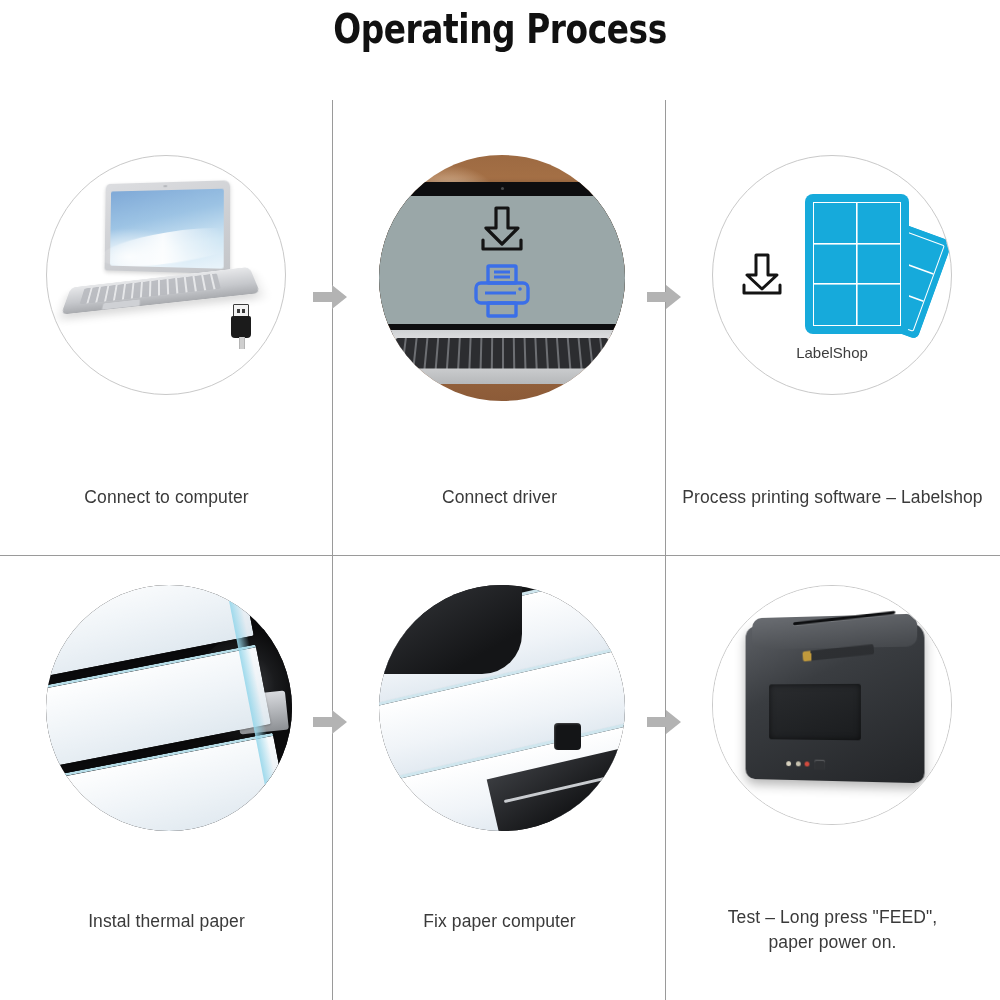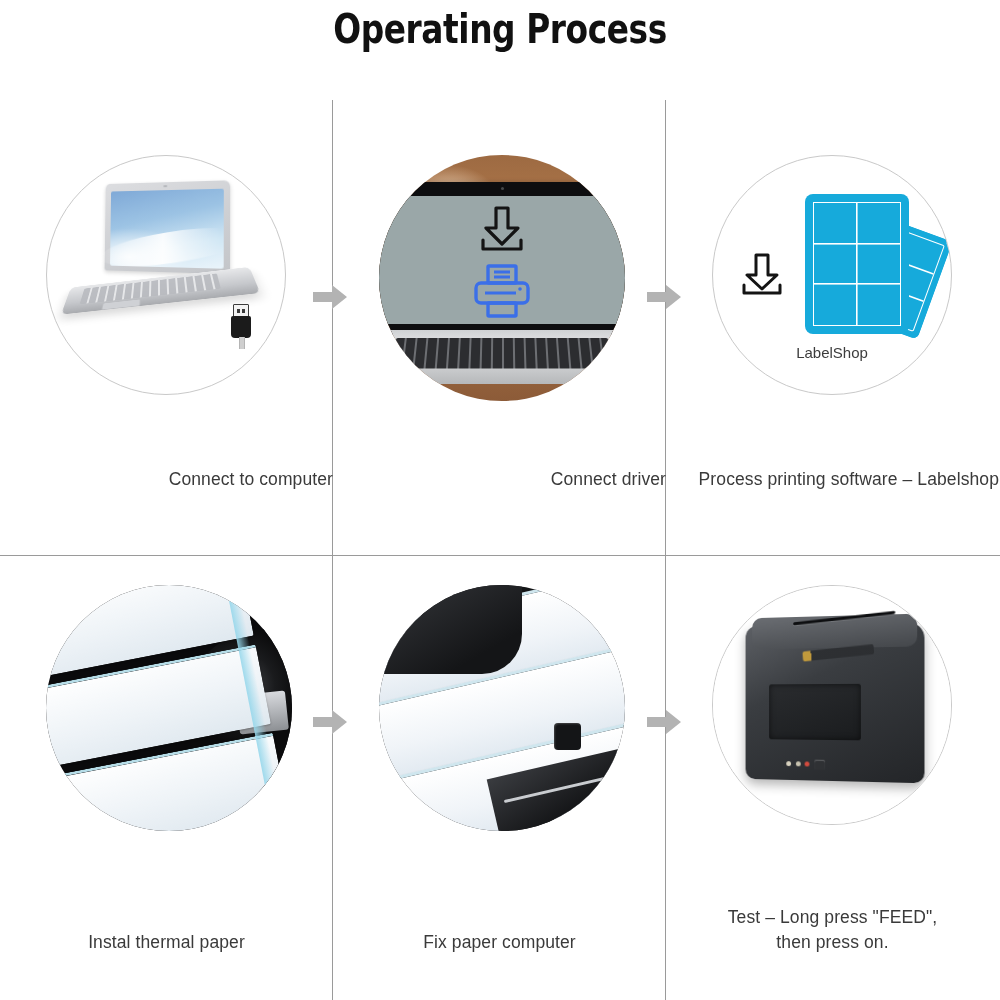--- a/index.html
+++ b/index.html
@@ -73,22 +73,22 @@
 
   
   #step-1 { left: 0px;   top: 145px; }
   #step-2 { left: 333px; top: 145px; }
   #step-3 { left: 666px; top: 145px; }
   
   #step-4 { left: 0px;   top: 575px; }
   #step-5 { left: 333px; top: 575px; }
   #step-6 { left: 666px; top: 575px; }
 
-  .cap-r1 { top: 322px; text-align: right; }
-  .cap-r2 { top: 355px; text-align: center; }
+  .cap-r1 { top: 340px; }
+  .cap-r2 { top: 334px; text-align: center; }
   .cap-r2-two { top: 330px; }
 
   
   .circle-outline {
     position: absolute;
     left: 46px;
     top: 10px;
     width: 240px;
     height: 240px;
     border-radius: 50%;
@@ -539,21 +539,21 @@
             <div class="pr-led" style="background:#c9c3b0"></div>
             <div class="pr-led" style="background:#d24b3e"></div>
             <div class="pr-btn"></div>
           </div>
         </div>
       </div>
     </div>
   </div>
   <div class="step-caption cap-r2-two">
     <div>Test – Long press "FEED",</div>
-    <div>then press on.</div>
+    <div>paper power on.</div>
   </div>
 </div>
 
 <div id="arrow-1" class="arrow">
   <svg viewBox="0 0 34 24" width="34" height="24" aria-hidden="true">
     <path d="M0 7 h19 V0 l15 12 l-15 12 v-7 H0 z" fill="#b3b3b3"></path>
   </svg>
 </div>
 <div id="arrow-2" class="arrow">
   <svg viewBox="0 0 34 24" width="34" height="24" aria-hidden="true">

